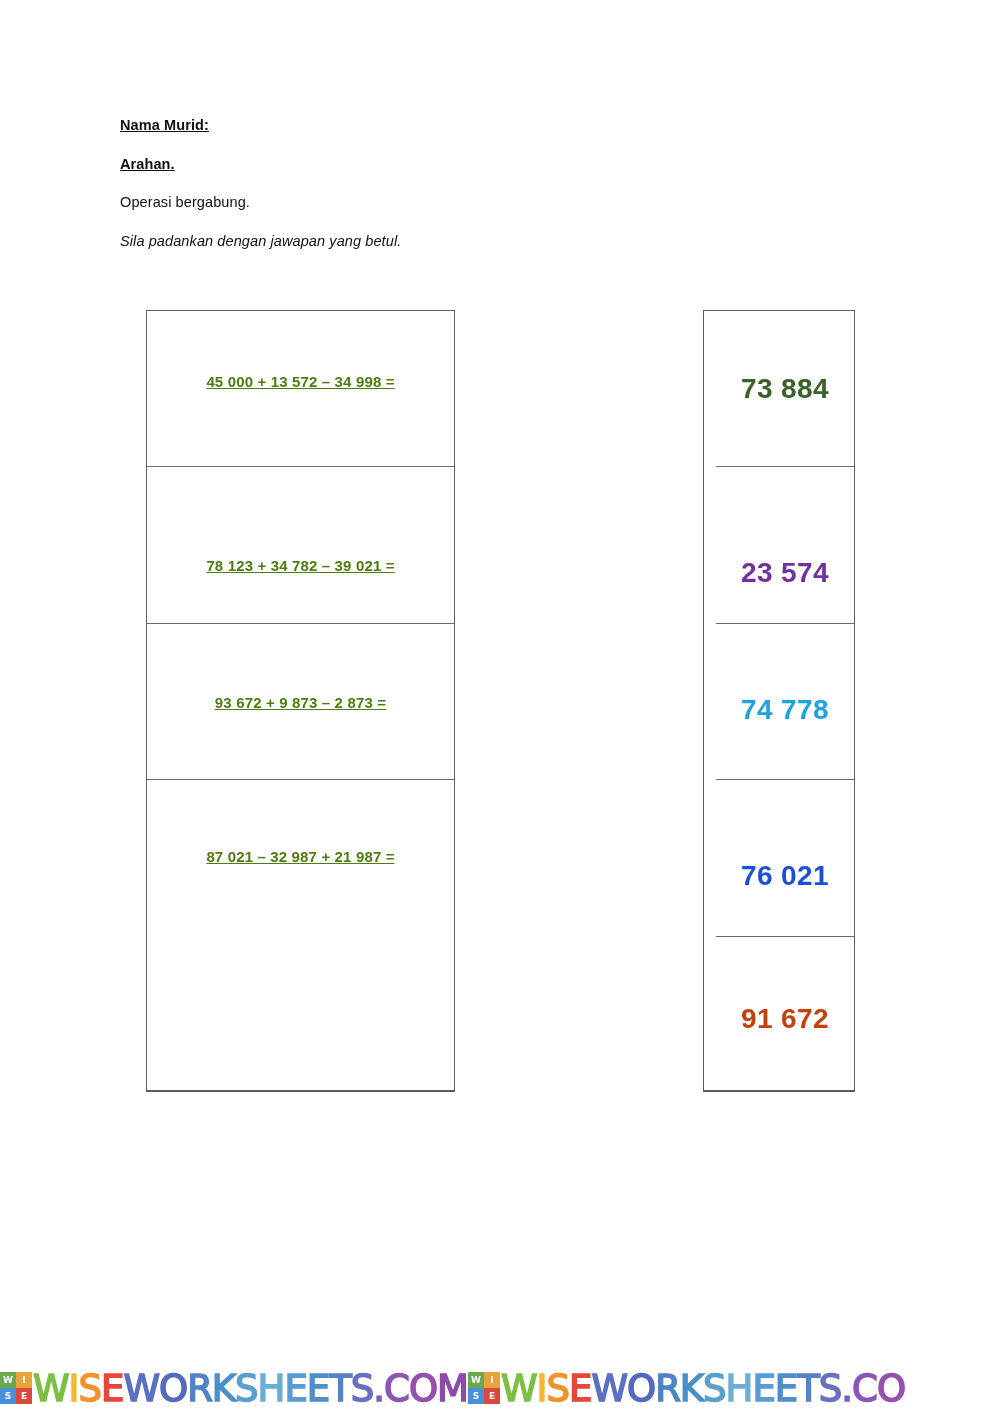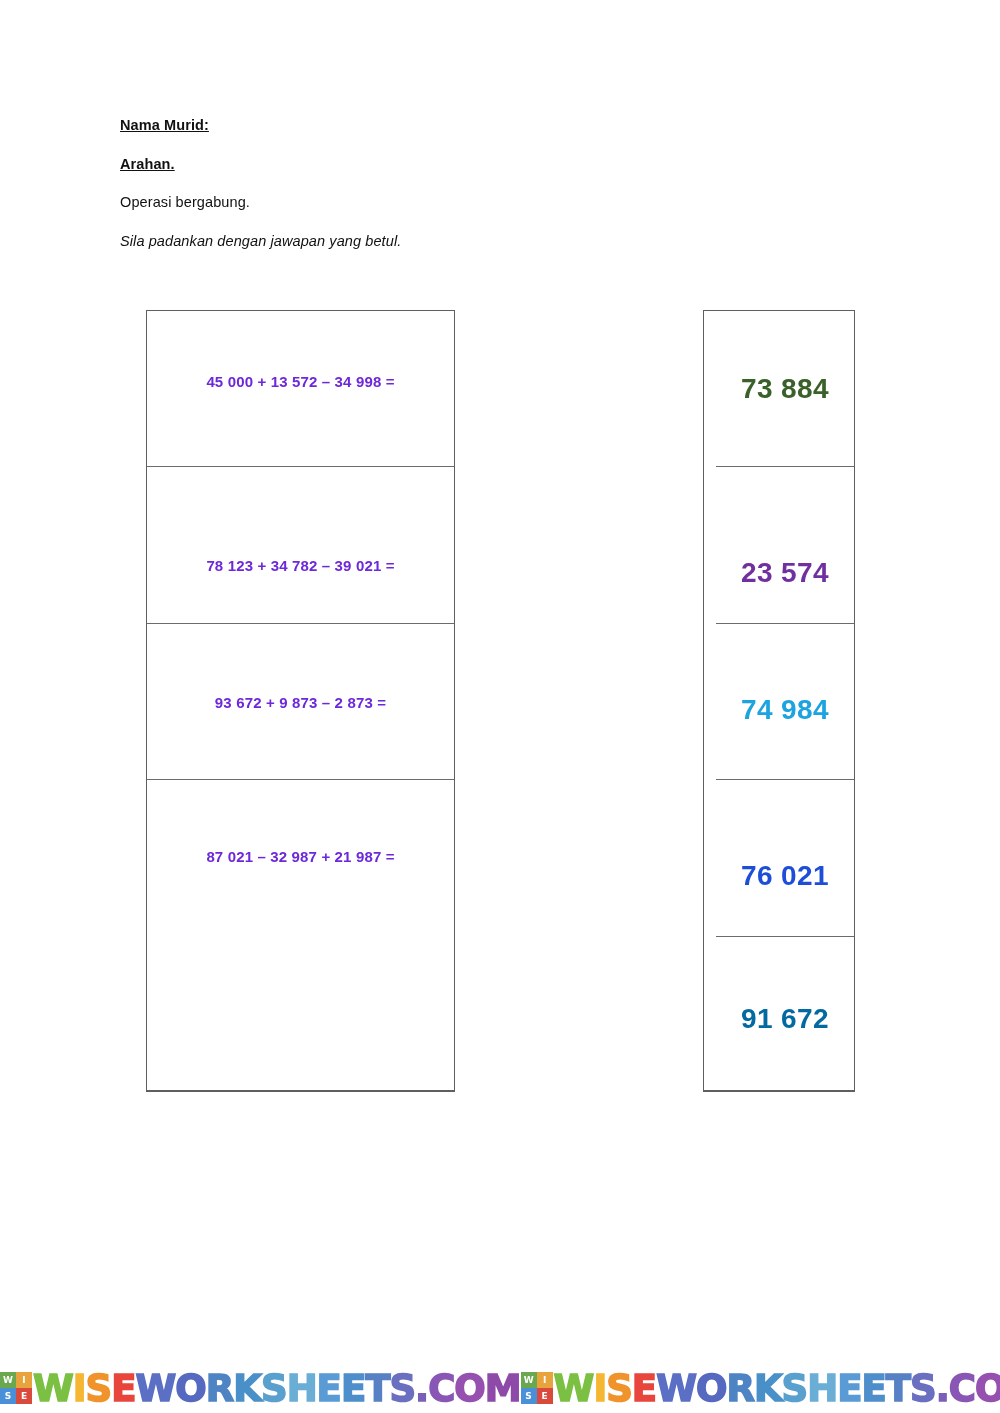--- a/index.html
+++ b/index.html
@@ -73,23 +73,24 @@
   .cell:last-child { border-bottom: none; }
 
   
   .eq-text {
     position: absolute;
     left: 0;
     right: 0;
     text-align: center;
     font-size: 15px;
     font-weight: bold;
-    color: #6d28d9;
+    color: #4d7c0f;
     letter-spacing: 0.15px;
     white-space: nowrap;
+    text-decoration: underline;
   }
   .eq-r0 { top: 62px; }
   .eq-r1 { top: 90px; }
   .eq-r2 { top: 70px; }
   .eq-r3 { top: 82px; }
   .eq-r4 { top: 68px; }
 
   
   .ans-text {
     position: absolute;
@@ -141,21 +142,21 @@
     font-family: "DejaVu Sans", sans-serif;
   }
   .lg-w { background: #6aa84f; }
   .lg-i { background: #e8a33d; }
   .lg-s { background: #4a90d9; }
   .lg-e { background: #d94a3d; }
 
   .wm-word {
     font-family: "DejaVu Sans", sans-serif;
     font-size: 37px;
-    font-weight: bold;
+    font-weight: normal;
     letter-spacing: -1px;
     line-height: 1;
     white-space: nowrap;
     text-align: right;
   }
   .wm-word span {
     -webkit-text-stroke: 1.6px currentColor;
     color: inherit;
     paint-order: stroke fill;
   }
@@ -188,27 +189,27 @@
   </div>
 
   <div class="table right">
     <div class="cell">
       <div class="ans-text an-r0" style="color: rgb(58, 97, 41);">73 884</div>
     </div>
     <div class="cell">
       <div class="ans-text an-r1" style="color: rgb(112, 48, 160);">23 574</div>
     </div>
     <div class="cell">
-      <div class="ans-text an-r2" style="color: rgb(28, 163, 224);">74 984</div>
+      <div class="ans-text an-r2" style="color: rgb(28, 163, 224);">74 778</div>
     </div>
     <div class="cell">
       <div class="ans-text an-r3" style="color: #1d4ed8;">76 021</div>
     </div>
     <div class="cell">
-      <div class="ans-text an-r4" style="color: #0369a1;">91 672</div>
+      <div class="ans-text an-r4" style="color: #c2410c;">91 672</div>
     </div>
   </div>
 
 </div>
 
 <div class="footer">
   <div class="wm-unit">
     <div class="wm-logo">
       <span class="lg-w">W</span>
       <span class="lg-i">I</span>

